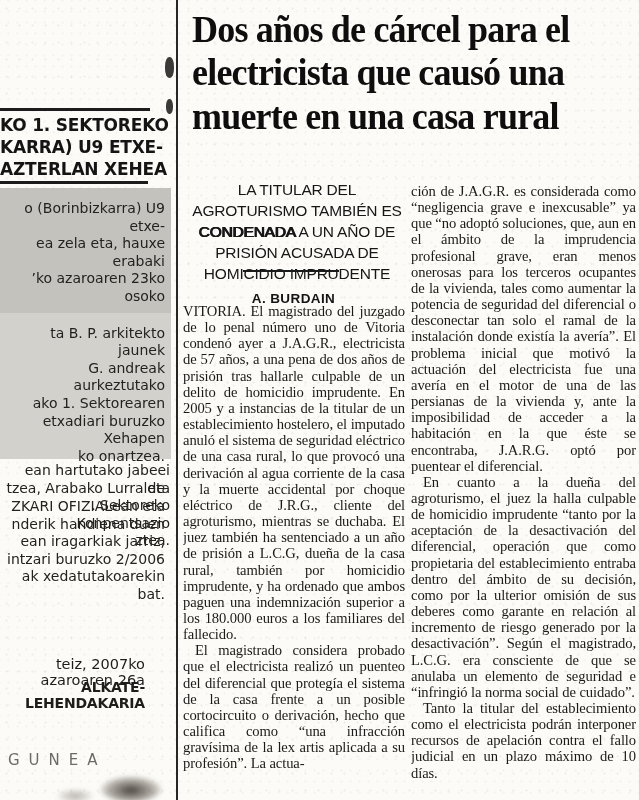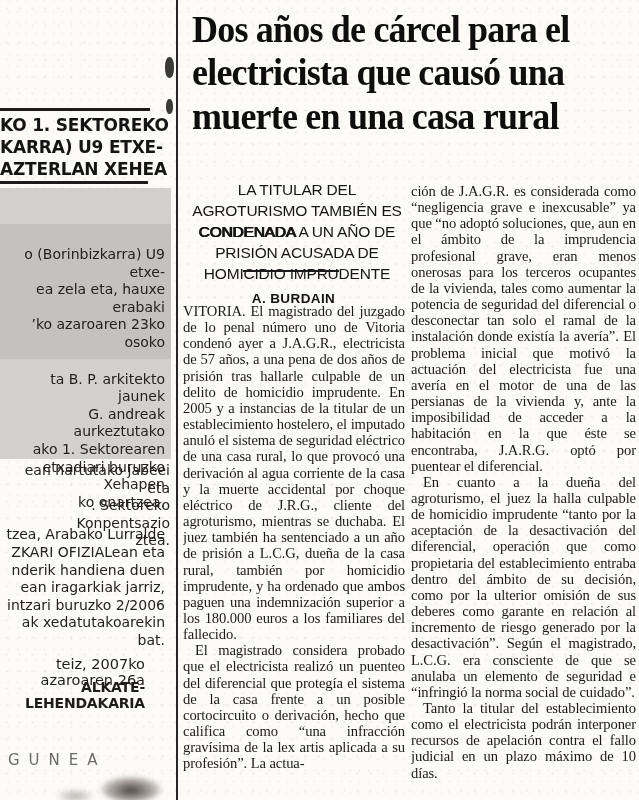--- a/index.html
+++ b/index.html
@@ -32,21 +32,21 @@
   .rule{position:absolute;left:0;height:3px;background:#1c1c1c;}
   .rule1{top:108px;width:150px;}
   .rule2{top:181px;width:148px;}
   .lc-heading{position:absolute;left:0;top:114px;margin:0;width:172px;
     font-size:17px;font-weight:bold;line-height:22px;white-space:pre-line;
     letter-spacing:-.2px;color:#141414;}
   .gray-panel{position:absolute;left:0;top:188px;width:171px;height:271px;background:#d2d1cc;}
   .lc-p{margin:0;white-space:pre-line;text-align:right;
     font-size:14px;line-height:17.6px;padding-right:6px;color:#232220;}
   .gray-panel .lc-p{margin-bottom:15px;}
-  .gray-panel .dark{background:#c3c2bd;padding-top:22px;padding-bottom:7px;margin-bottom:12px;margin-top:36px;}
+  .gray-panel .dark{background:#c3c2bd;padding-top:12px;padding-bottom:7px;margin-bottom:12px;}
   .wp1{position:absolute;left:0;top:462px;width:170px;}
   .wp2{position:absolute;left:0;top:520px;width:170px;}
   .lc-date{position:absolute;left:0;top:656px;width:176px;box-sizing:border-box;
     padding-right:31px;text-align:right;font-size:14.5px;}
   .lc-sig-title{position:absolute;left:0;top:679px;width:176px;box-sizing:border-box;
     padding-right:31px;text-align:right;font-size:14px;font-weight:bold;letter-spacing:-.2px;}
   .lc-sig-name{position:absolute;left:0;top:699px;width:176px;box-sizing:border-box;
     padding-right:31px;text-align:right;font-size:14.5px;}
   .lc-footer{position:absolute;left:8px;top:751px;font-size:15px;letter-spacing:9px;
     color:#55534f;opacity:.85;}

